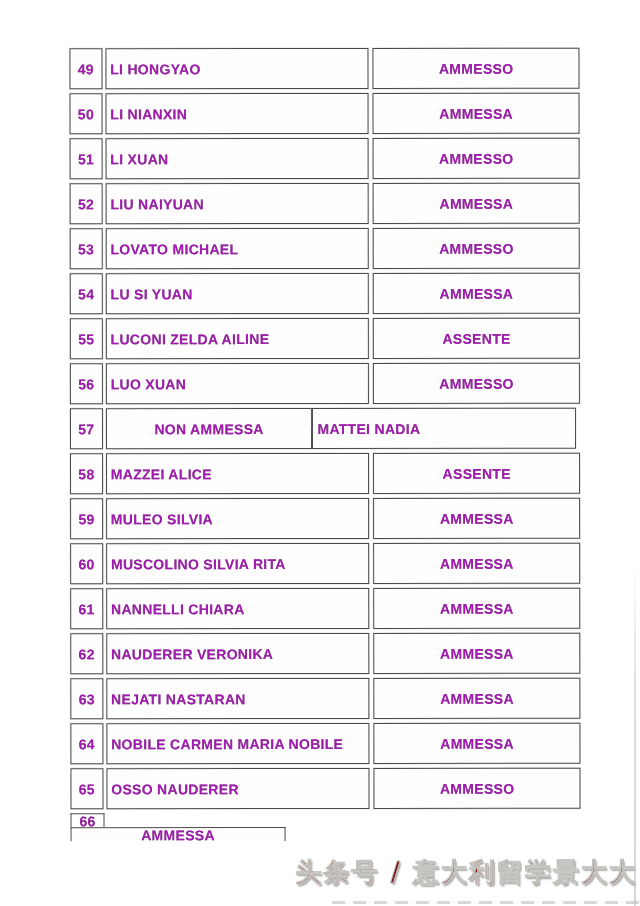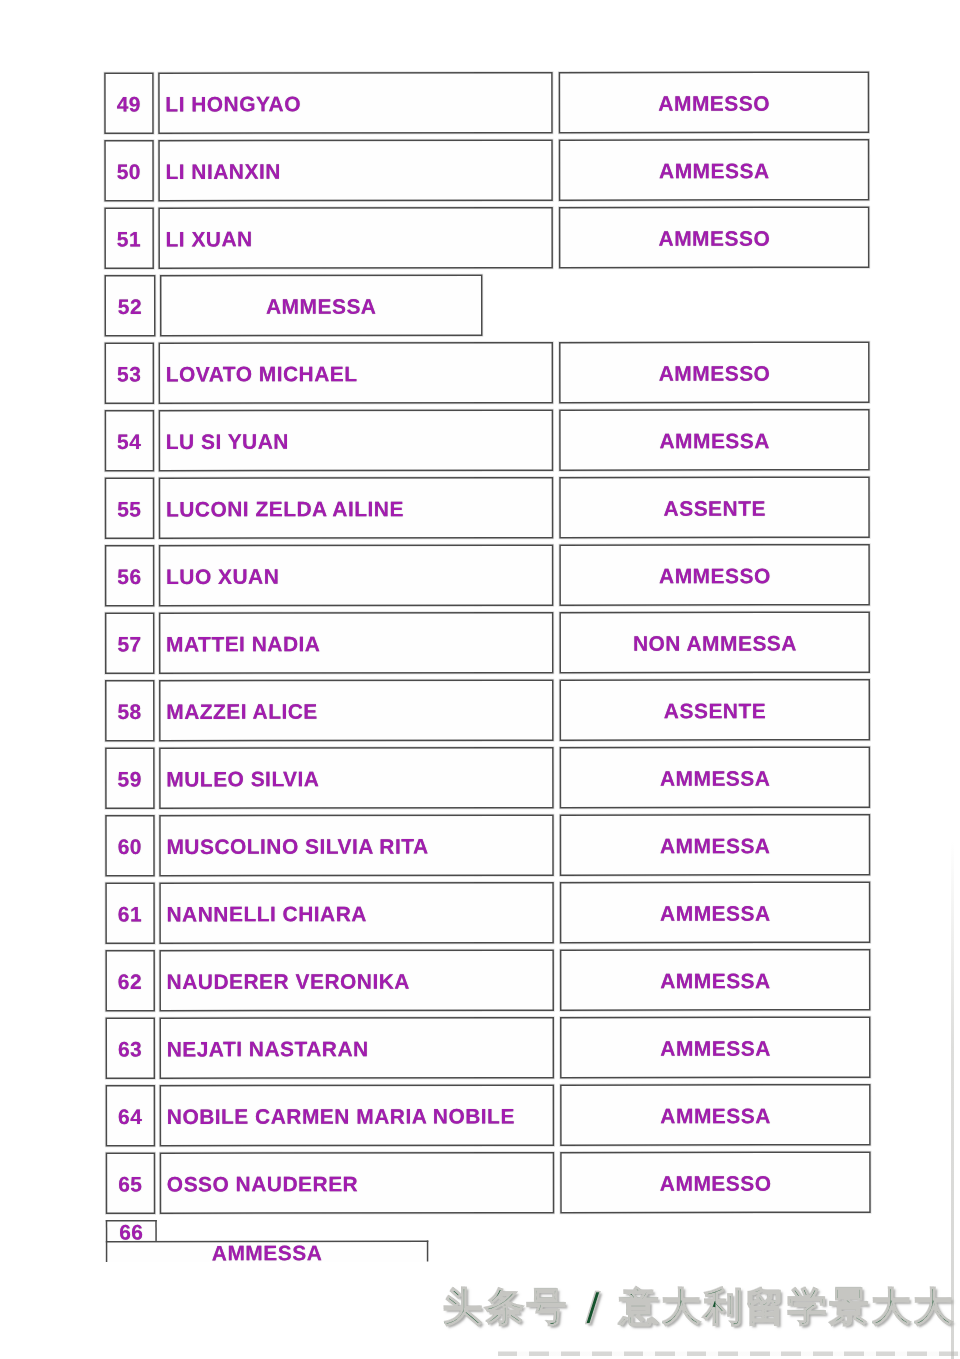--- a/index.html
+++ b/index.html
@@ -76,21 +76,21 @@
     position: absolute;
     left: 0;
     right: 3px;
     top: 858px;
     text-align: right;
     font-family: "DejaVu Sans", sans-serif;
     font-weight: 700;
     font-size: 26px;
     line-height: 1.15;
     letter-spacing: 2px;
-    color: #14532d;
+    color: #7f1d1d;
     -webkit-text-stroke: 0.8px #c6c6c2;
     text-shadow: 1.5px 1.5px 1.5px rgba(128,128,126,0.65),
                  -0.5px -0.5px 0 rgba(200,200,196,0.6);
     white-space: nowrap;
   }
   
   .artifact-bottom-line {
     position: absolute;
     left: 332px;
     right: 0;
@@ -132,20 +132,21 @@
   </div>
 
   <div class="row">
     <div class="cell num">51</div>
     <div class="cell name">LI XUAN</div>
     <div class="cell status">AMMESSO</div>
   </div>
 
   <div class="row">
     <div class="cell num">52</div>
+    <div class="cell name">LIU NAIYUAN</div>
     <div class="cell status">AMMESSA</div>
   </div>
 
   <div class="row">
     <div class="cell num">53</div>
     <div class="cell name">LOVATO MICHAEL</div>
     <div class="cell status">AMMESSO</div>
   </div>
 
   <div class="row">
@@ -161,22 +162,22 @@
   </div>
 
   <div class="row">
     <div class="cell num">56</div>
     <div class="cell name">LUO XUAN</div>
     <div class="cell status">AMMESSO</div>
   </div>
 
   <div class="row">
     <div class="cell num">57</div>
+    <div class="cell status">NON AMMESSA</div>
     <div class="cell name">MATTEI NADIA</div>
-    <div class="cell status">NON AMMESSA</div>
   </div>
 
   <div class="row">
     <div class="cell num">58</div>
     <div class="cell name">MAZZEI ALICE</div>
     <div class="cell status">ASSENTE</div>
   </div>
 
   <div class="row">
     <div class="cell num">59</div>

